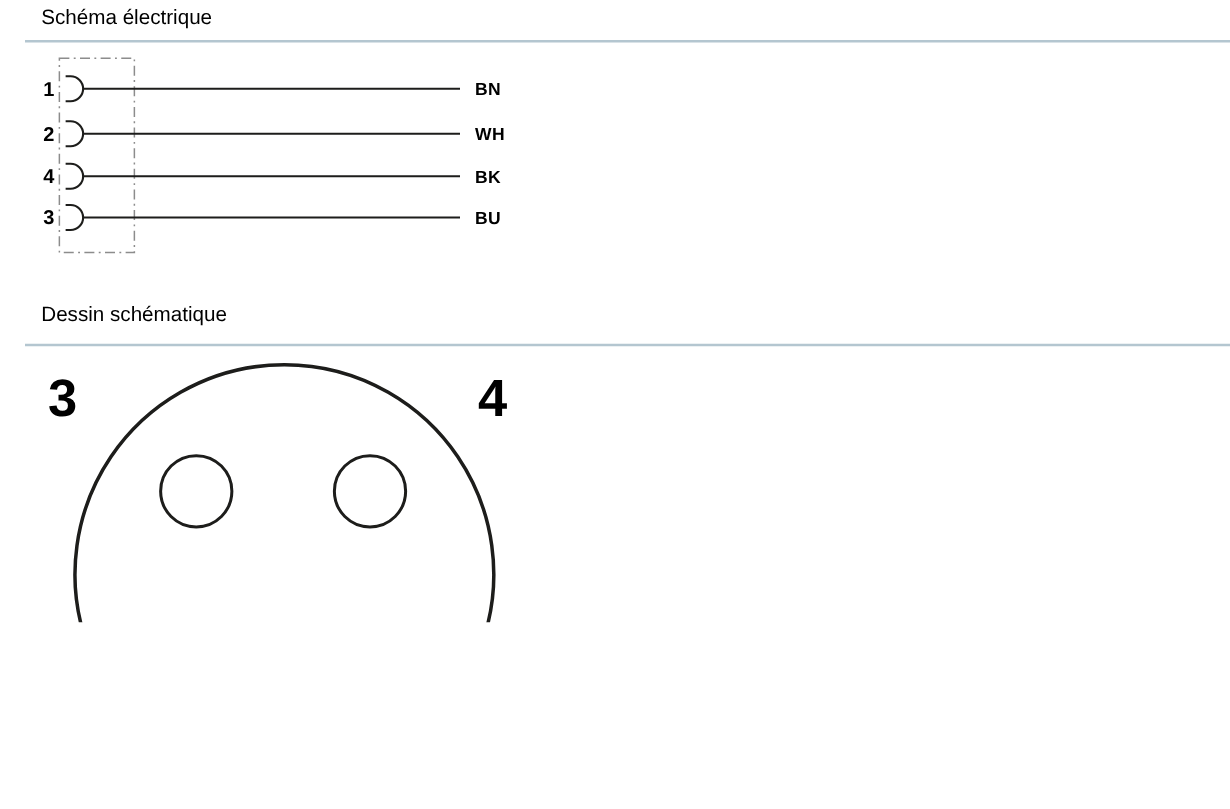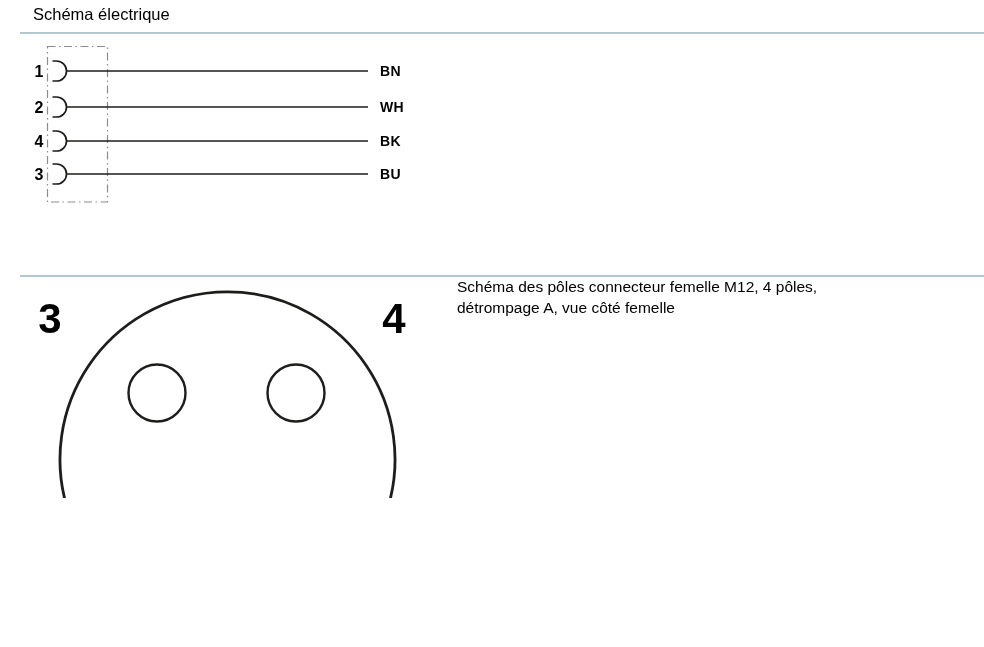--- a/index.html
+++ b/index.html
@@ -90,25 +90,24 @@
     </g>
 
     <g>
       <text class="pin-number" x="43.5" y="179.5" text-anchor="end">3</text>
       <path class="diagram-stroke" stroke-width="1.7" d="M52.5 164 H56.5 A10 10 0 0 1 56.5 184 H52.5"></path>
       <line class="diagram-stroke" stroke-width="1.6" x1="66.5" y1="174" x2="368" y2="174"></line>
       <text class="wire-label" x="380" y="179">BU</text>
     </g>
   </svg>
 
+  <h2 class="section-heading" id="heading-schematic">Dessin schématique</h2>
 
   <div class="divider" id="divider-schematic"></div>
 
-  <p class="section-description" id="desc-schematic">Schéma des pôles connecteur femelle M12, 4 pôles,
-détrompage A, vue côté femelle</p>
 
   <svg id="connector-svg" width="450" height="362" viewBox="0 285 450 362">
 
     <path class="diagram-stroke" stroke-width="2.8" d="M 192 623 A 167.5 167.5 0 1 1 263 623 A 37.6 37.6 0 0 0 192 623 Z"></path>
 
     <circle class="diagram-stroke" stroke-width="2.4" cx="157" cy="393" r="28.5"></circle>
     <circle class="diagram-stroke" stroke-width="2.4" cx="296" cy="393" r="28.5"></circle>
     <circle class="diagram-stroke" stroke-width="2.4" cx="157" cy="530" r="28.5"></circle>
     <circle class="diagram-stroke" stroke-width="2.4" cx="296" cy="530" r="28.5"></circle>
 

